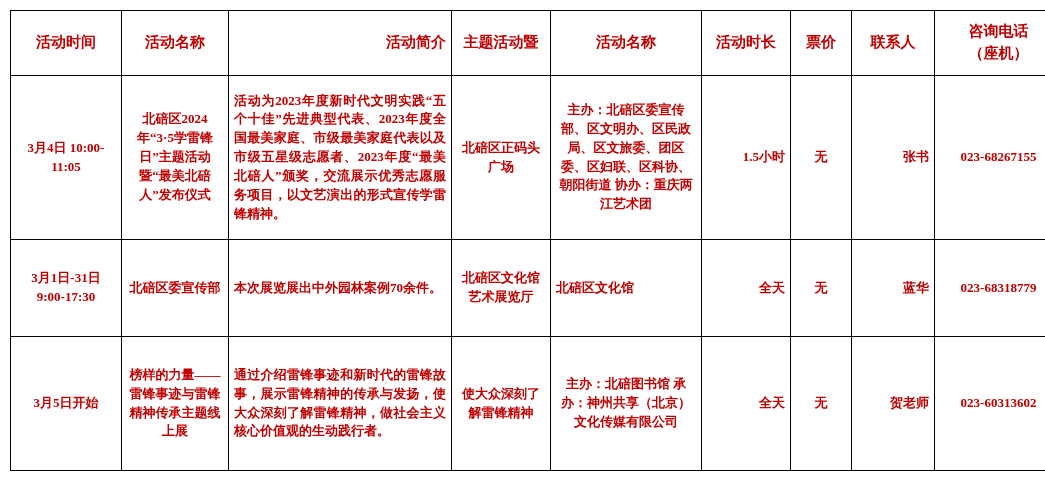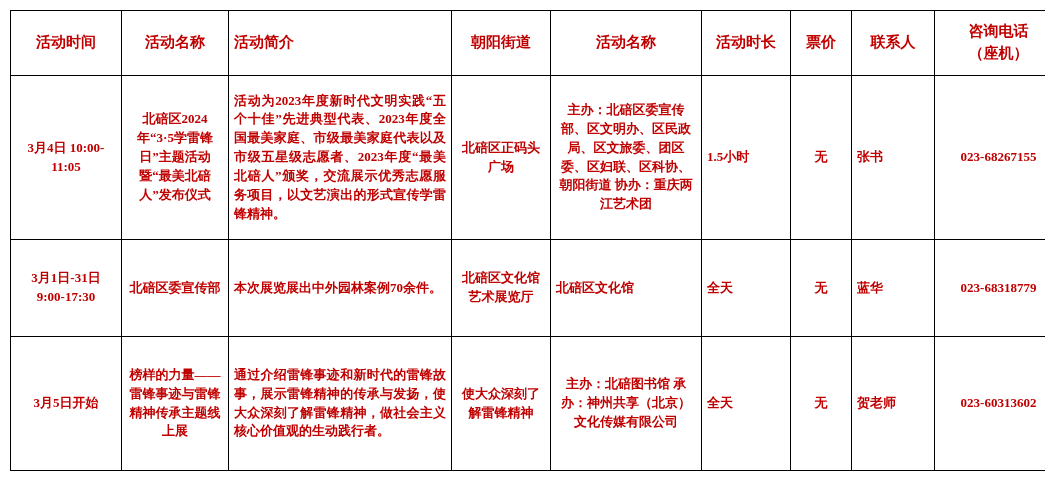--- a/index.html
+++ b/index.html
@@ -34,39 +34,39 @@
     height: 56px;
   }
   #activity-table td {
     font-size: 13px;
   }
   .c-time    { width: 100px; text-align: center; margin-top: 9px; }
   .c-name    { width: 96px;  text-align: center; }
   .c-intro   { width: 212px; text-align: justify; text-justify: inter-ideograph; }
   .c-addr    { width: 88px;  text-align: center; }
   .c-org     { width: 140px; text-align: center; }
-  .c-dur     { width: 78px;  text-align: left; }
+  .c-dur     { width: 78px;  text-align: right; }
   .c-price   { width: 50px;  text-align: center; }
-  .c-contact { width: 72px;  text-align: left; }
+  .c-contact { width: 72px;  text-align: right; }
   .c-phone   { width: 117px; text-align: center; }
   .row-1 td { height: 155px; }
   .row-2 td { height: 88px; }
   .row-3 td { height: 125px; }
   .hdr-sub { display: block; font-size: 15px; }
 </style>
 </head>
 <body>
 
 <table id="activity-table">
   <thead>
     <tr>
       <th class="c-time"><span>活动时间</span></th>
       <th class="c-name"><span>活动名称</span></th>
-      <th class="c-intro" style="text-align:left"><span>活动简介</span></th>
-      <th class="c-addr"><span>朝阳街道</span></th>
+      <th class="c-intro" style="text-align:right"><span>活动简介</span></th>
+      <th class="c-addr"><span>主题活动暨</span></th>
       <th class="c-org" style="text-align:center"><span>活动名称</span></th>
       <th class="c-dur"><span>活动时长</span></th>
       <th class="c-price"><span>票价</span></th>
       <th class="c-contact"><span>联系人</span></th>
       <th class="c-phone">
         <span class="hdr-sub">咨询电话</span>
         <span class="hdr-sub">（座机）</span>
       </th>
     </tr>
   </thead>

